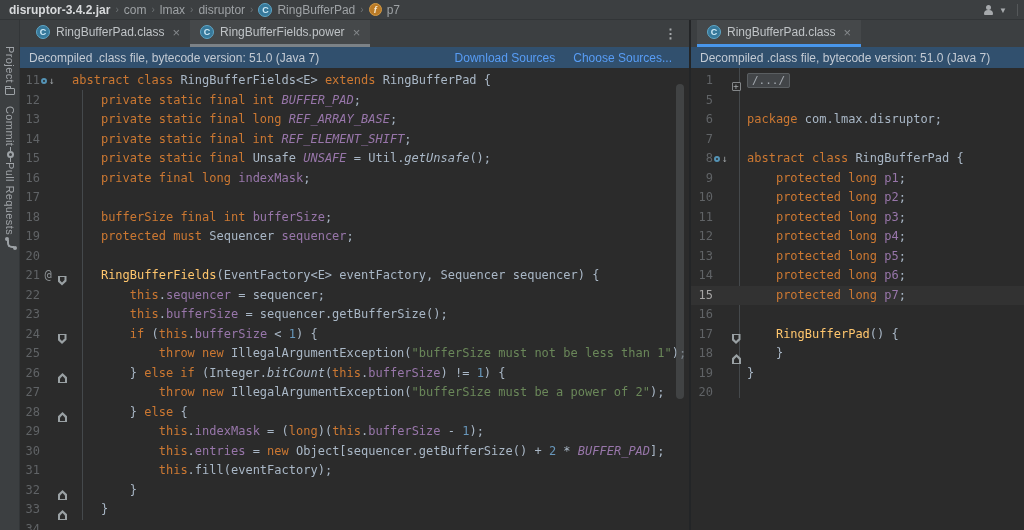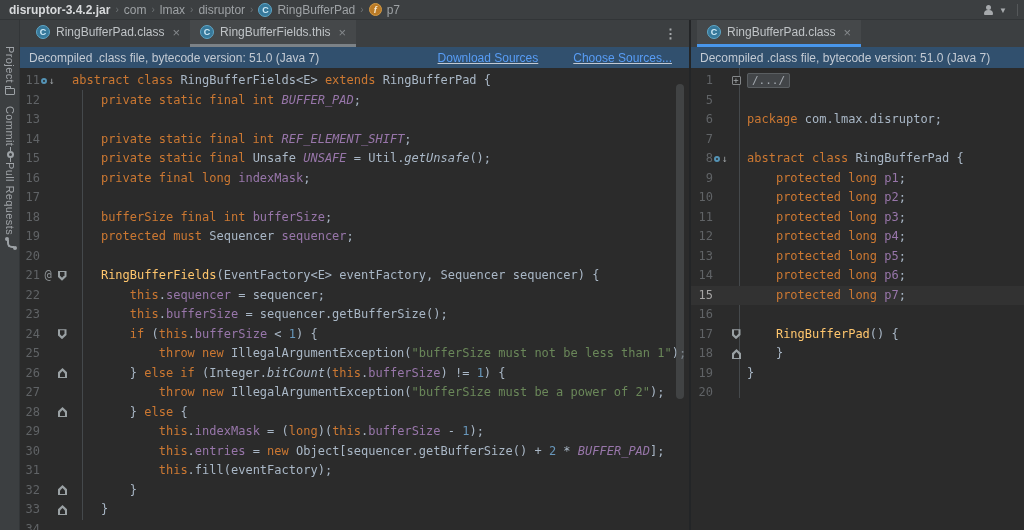--- a/index.html
+++ b/index.html
@@ -55,29 +55,29 @@
 
   .cicon { width:14px; height:14px; border-radius:50%; background:#37799B; border:1px solid #5FA6C6;
            color:#CFEAF7; font-size:9px; font-weight:bold; display:flex; align-items:center; justify-content:center;
            flex:0 0 14px; }
   .ficon { width:13px; height:13px; border-radius:50%; background:#BA7A26; border:1px solid #D39A45;
            color:#F7EAD3; font-size:9px; font-weight:bold; font-style:italic;
            display:flex; align-items:center; justify-content:center; flex:0 0 13px; }
 
   .banner { position:absolute; left:0; top:27px; right:0; height:21px; background:#31506E;
             display:flex; align-items:center; font-size:12px; color:#C3CAD3; padding:0 9px; }
-  .blinks { margin-left:auto; display:flex; gap:35px; padding-right:8px;text-decoration:underline; }
+  .blinks { margin-left:auto; display:flex; gap:18px; padding-right:8px; }
   .blink { color:#589DF6; }
 
   .editor { position:absolute; left:0; top:48px; right:0; bottom:0; background:#2B2B2B;
             overflow:hidden; padding-top:3px; }
   .guide { position:absolute; width:1px; background:#45494C; }
 
   .row { position:relative; display:flex; height:19.5px; line-height:19.5px; white-space:pre;
-         font-family:"DejaVu Sans Mono", monospace; font-size:12px; }
+         font-family:"DejaVu Sans Mono", monospace; font-size:12px;align-items:flex-end; }
   .row.cur { background:#323232; }
   .ln { text-align:right; color:#606366; font-size:12px; }
   #ed0 .ln { flex:0 0 20px; } #ed0 .gi { flex:0 0 16px; } #ed0 .gf { flex:0 0 12px; }
   #ed1 .ln { flex:0 0 22px; } #ed1 .gi { flex:0 0 16px; } #ed1 .gf { flex:0 0 14px; }
   .row.cur .ln { color:#A4A3A3; }
   .gi, .gf { display:flex; align-items:center; justify-content:center; }
   .codetxt { padding-left:4px; }
 
   
   .tk-k  { color:#CC7832; }
@@ -169,37 +169,37 @@
 
   <div class="pane" id="pane0">
     <div class="tabbar">
       <div class="tab">
         <span class="cicon">C</span>
         <span>RingBufferPad.class</span>
         <span class="tx">×</span>
       </div>
       <div class="tab sel-unfocused">
         <span class="cicon">C</span>
-        <span>RingBufferFields.this</span>
+        <span>RingBufferFields.power</span>
         <span class="tx">×</span>
       </div>
       <span class="kebab">⋮</span>
     </div>
     <div class="banner">
       <span class="txt">Decompiled .class file, bytecode version: 51.0 (Java 7)</span>
       <span class="blinks" id="blinks0">
           <span class="blink">Download Sources</span>
           <span class="blink">Choose Sources...</span>
         </span>
     </div>
     <div class="editor" id="ed0">
       <div class="guide" style="left:62px; top:22px; height:430px;"></div>
     <div class="row"><span class="ln">11</span><span class="gi"><span class="ovr"><span class="rg"></span><span class="ar">↓</span></span></span><span class="gf"></span><span class="codetxt"><span class="tk-k">abstract class </span><span class="tk-t">RingBufferFields&lt;E&gt; </span><span class="tk-k">extends </span><span class="tk-t">RingBufferPad {</span></span></div>
         <div class="row"><span class="ln">12</span><span class="gi"></span><span class="gf"></span><span class="codetxt"><span class="tk-t">    </span><span class="tk-k">private static final int </span><span class="tk-i">BUFFER_PAD</span><span class="tk-t">;</span></span></div>
-        <div class="row"><span class="ln">13</span><span class="gi"></span><span class="gf"></span></div>
+        <div class="row"><span class="ln">13</span><span class="gi"></span><span class="gf"></span><span class="codetxt"><span class="tk-t">    </span><span class="tk-k">private static final long </span><span class="tk-i">REF_ARRAY_BASE</span><span class="tk-t">;</span></span></div>
         <div class="row"><span class="ln">14</span><span class="gi"></span><span class="gf"></span><span class="codetxt"><span class="tk-t">    </span><span class="tk-k">private static final int </span><span class="tk-i">REF_ELEMENT_SHIFT</span><span class="tk-t">;</span></span></div>
         <div class="row"><span class="ln">15</span><span class="gi"></span><span class="gf"></span><span class="codetxt"><span class="tk-t">    </span><span class="tk-k">private static final </span><span class="tk-t">Unsafe </span><span class="tk-i">UNSAFE</span><span class="tk-t"> = Util.</span><span class="tk-im">getUnsafe</span><span class="tk-t">();</span></span></div>
         <div class="row"><span class="ln">16</span><span class="gi"></span><span class="gf"></span><span class="codetxt"><span class="tk-t">    </span><span class="tk-k">private final long </span><span class="tk-f">indexMask</span><span class="tk-t">;</span></span></div>
         <div class="row"><span class="ln">17</span><span class="gi"></span><span class="gf"></span></div>
         <div class="row"><span class="ln">18</span><span class="gi"></span><span class="gf"></span><span class="codetxt"><span class="tk-t">    </span><span class="tk-k">bufferSize final int </span><span class="tk-f">bufferSize</span><span class="tk-t">;</span></span></div>
         <div class="row"><span class="ln">19</span><span class="gi"></span><span class="gf"></span><span class="codetxt"><span class="tk-t">    </span><span class="tk-k">protected must </span><span class="tk-t">Sequencer </span><span class="tk-f">sequencer</span><span class="tk-t">;</span></span></div>
         <div class="row"><span class="ln">20</span><span class="gi"></span><span class="gf"></span><span class="codetxt"></span></div>
         <div class="row"><span class="ln">21</span><span class="gi"><span class="gat">@</span></span><span class="gf"><span class="fd"><i class="fshape"></i><i class="fhole"></i></span></span><span class="codetxt"><span class="tk-t">    </span><span class="tk-m">RingBufferFields</span><span class="tk-t">(EventFactory&lt;E&gt; eventFactory, Sequencer sequencer) {</span></span></div>
         <div class="row"><span class="ln">22</span><span class="gi"></span><span class="gf"></span><span class="codetxt"><span class="tk-t">        </span><span class="tk-k">this</span><span class="tk-t">.</span><span class="tk-f">sequencer</span><span class="tk-t"> = sequencer;</span></span></div>
         <div class="row"><span class="ln">23</span><span class="gi"></span><span class="gf"></span><span class="codetxt"><span class="tk-t">        </span><span class="tk-k">this</span><span class="tk-t">.</span><span class="tk-f">bufferSize</span><span class="tk-t"> = sequencer.getBufferSize();</span></span></div>

